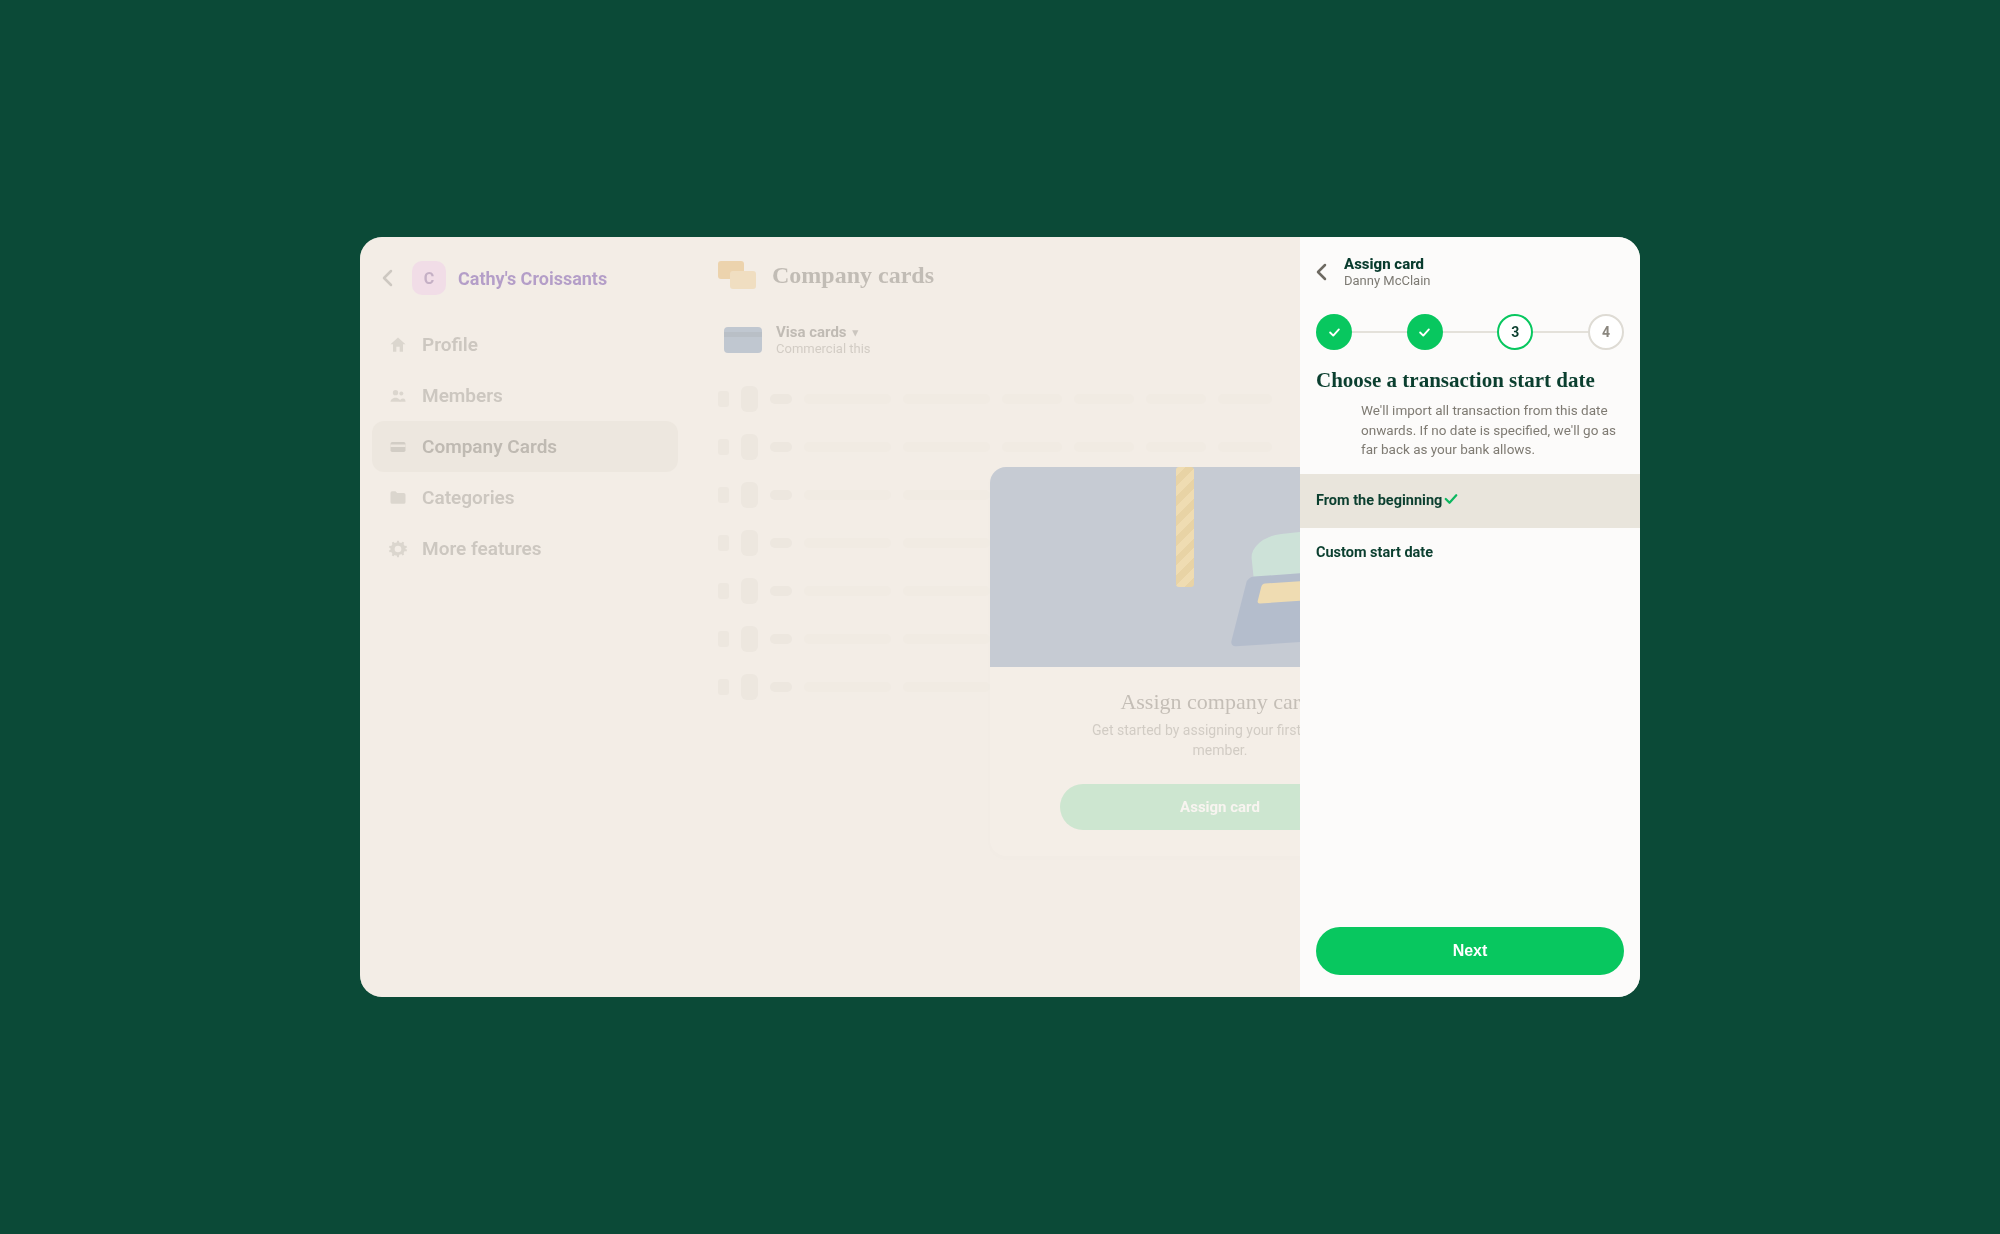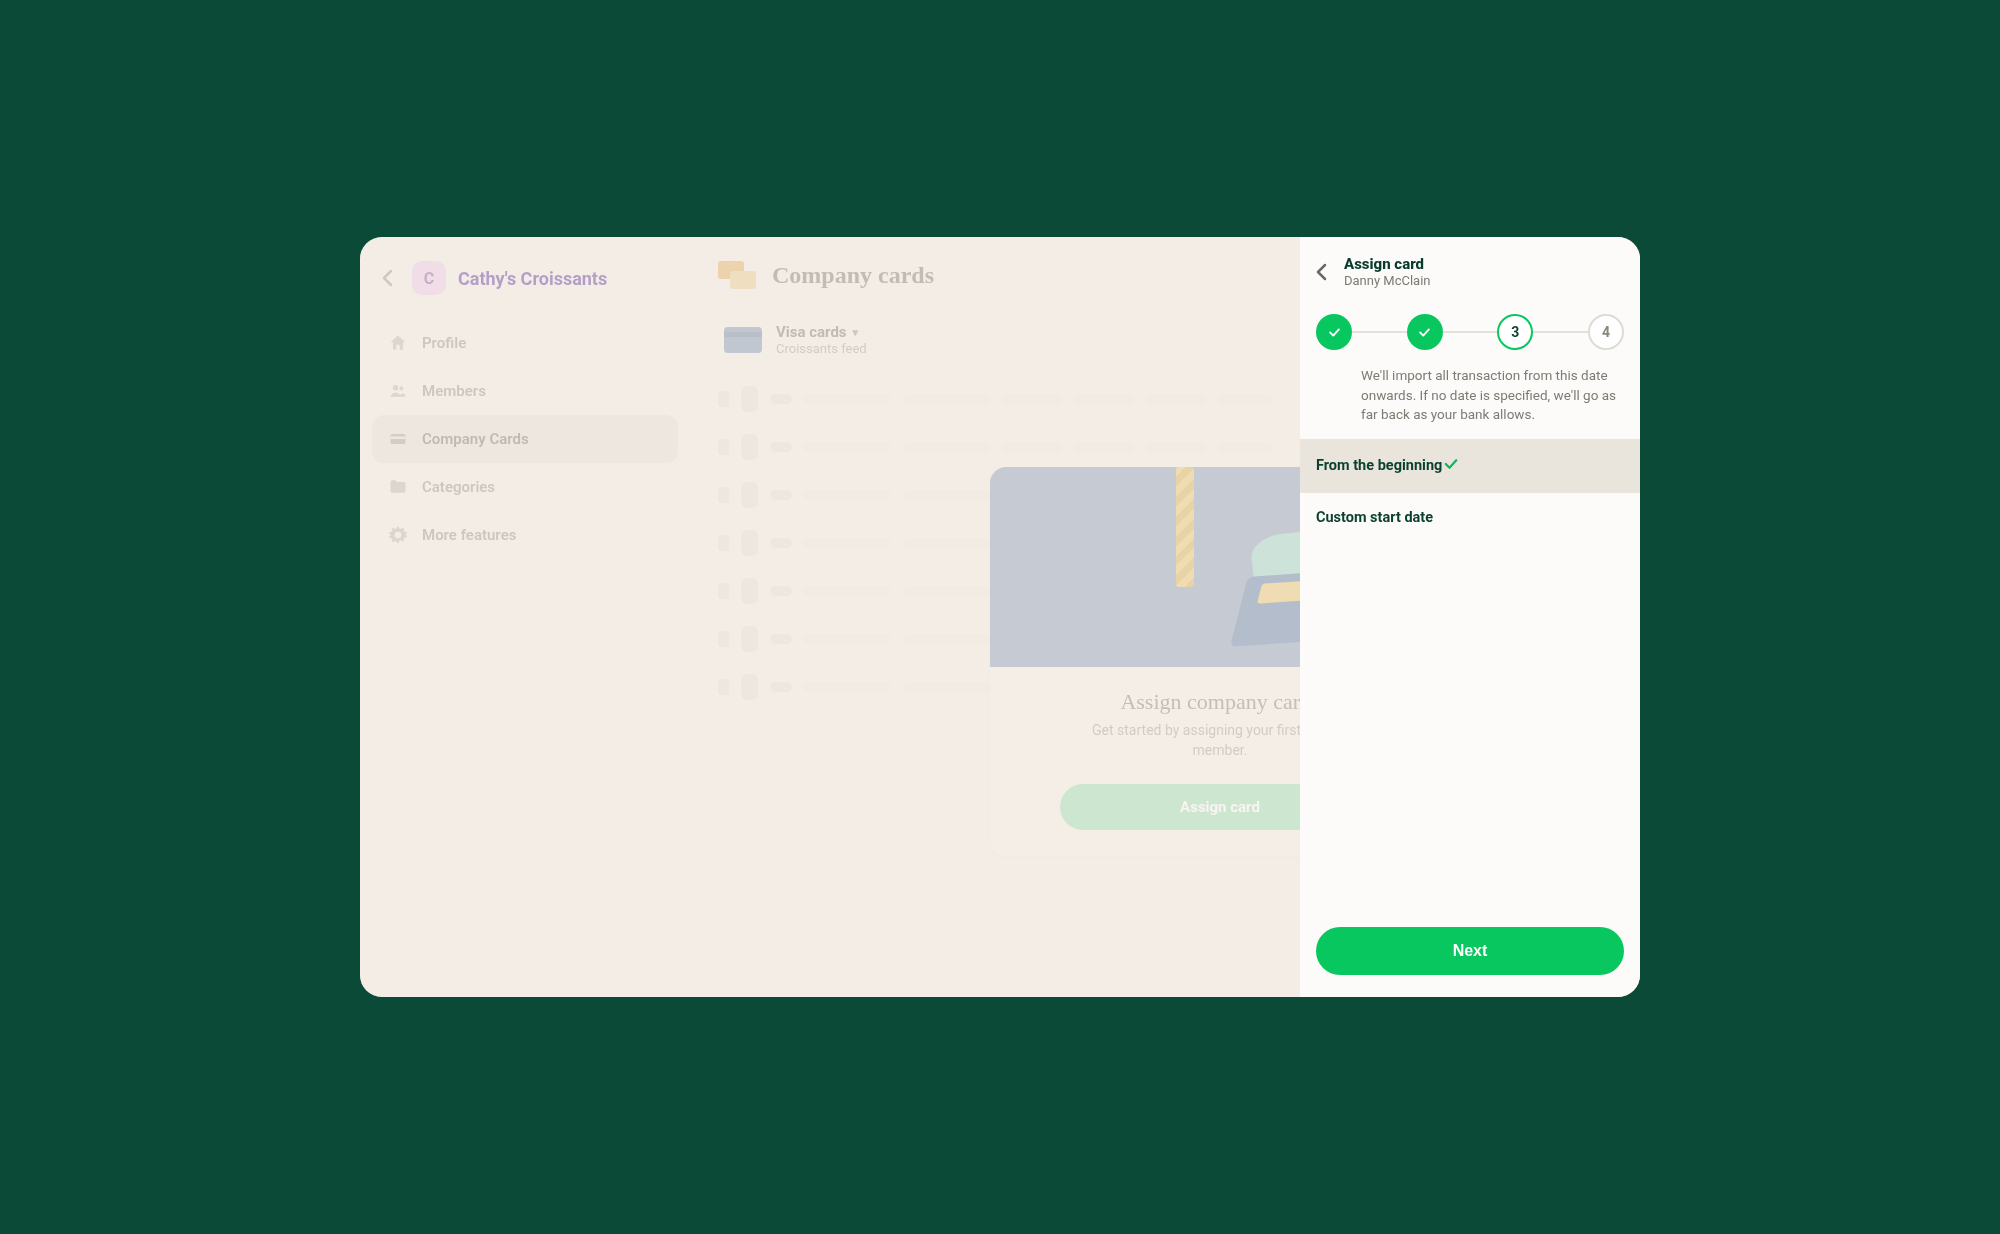--- a/index.html
+++ b/index.html
@@ -55,21 +55,21 @@
     color:#4c1d95;
   }
   .nav-item {
     display:flex;
     align-items:center;
     gap: 14px;
     padding: 14px 16px;
     border-radius: 12px;
     color:#8c8880;
     font-weight:600;
-    font-size:15px;
+    font-size:19px;
   }
   .nav-item .icon { width:20px; height:20px; display:flex; align-items:center; justify-content:center; }
   .nav-item.active {
     background: #e3ddd2;
     color:#6a665e;
   }
 
   
   .main {
     flex:1;
@@ -326,21 +326,21 @@
       <h1 class="main-title">Company cards</h1>
     </div>
 
     <div class="feed-row">
       <div class="mini-card"></div>
       <div class="feed-title-wrap">
         <div class="feed-title">
           <span>Visa cards</span>
           <span class="chev-down">▾</span>
         </div>
-        <div class="feed-sub">Croissants feed</div>
+        <div class="feed-sub">Commercial this</div>
       </div>
     </div>
 
     <div class="skeleton-list">
       <div class="sk-row">
         <div class="sk-box"></div>
           <div class="sk-avatar"></div>
           <div class="sk-name"></div>
         <div class="sk-b w1"></div>
           <div class="sk-b w2"></div>
@@ -459,20 +459,21 @@
         <svg class="check-svg" viewBox="0 0 24 24" width="15" height="15">
             <polyline points="5 12 10 17 19 7"></polyline>
           </svg>
       </div>
       <div class="step-line"></div>
       <div class="step active">3</div>
       <div class="step-line"></div>
       <div class="step todo">4</div>
     </div>
 
+    <div class="rp-section-title">Choose a transaction start date</div>
     <div class="rp-desc">We'll import all transaction from this date onwards. If no date is specified, we'll go as far back as your bank allows.</div>
 
     <div class="option selected">
       <span>From the beginning</span>
       <span class="check-ic">
         <svg class="check-svg" viewBox="0 0 24 24" width="18" height="18">
             <polyline points="5 12 10 17 19 7"></polyline>
           </svg>
       </span>
     </div>

